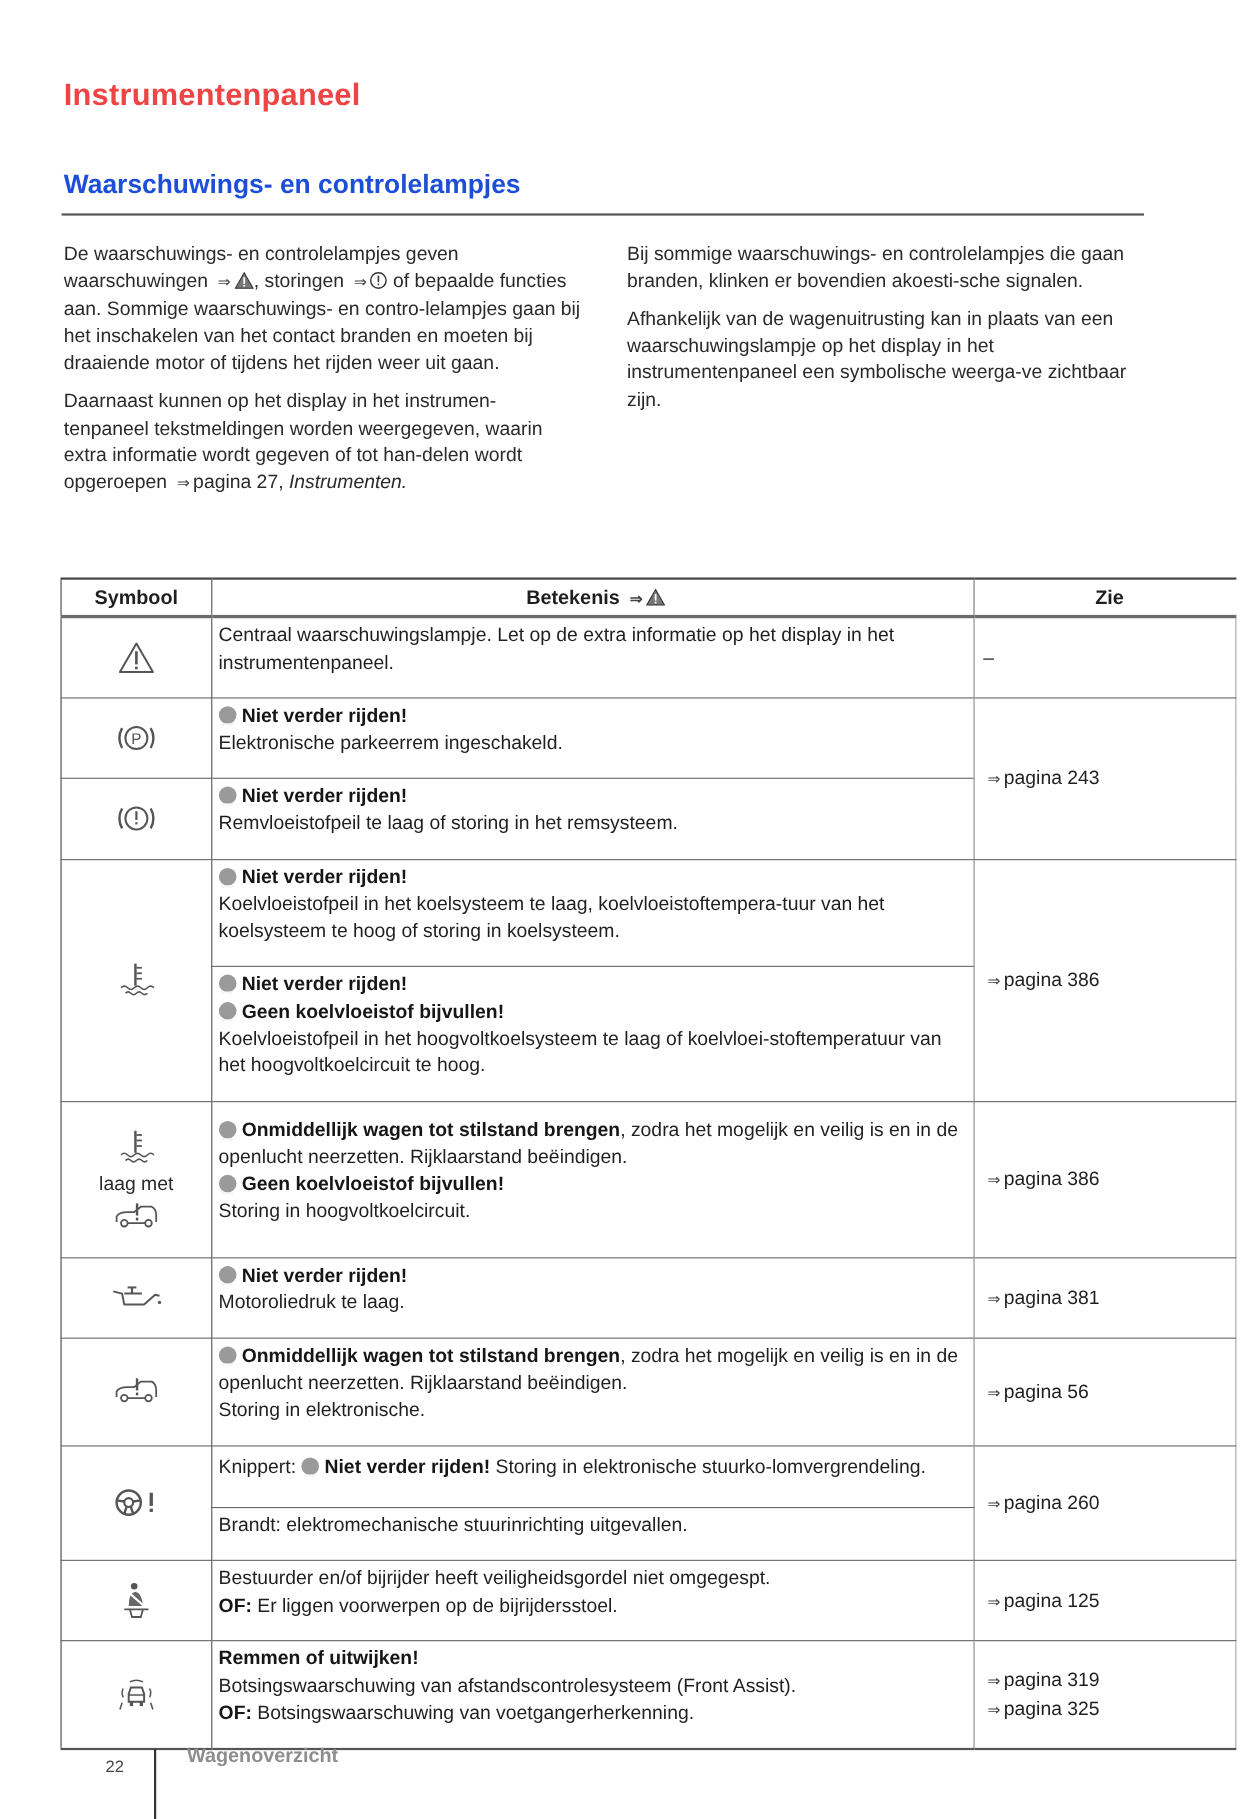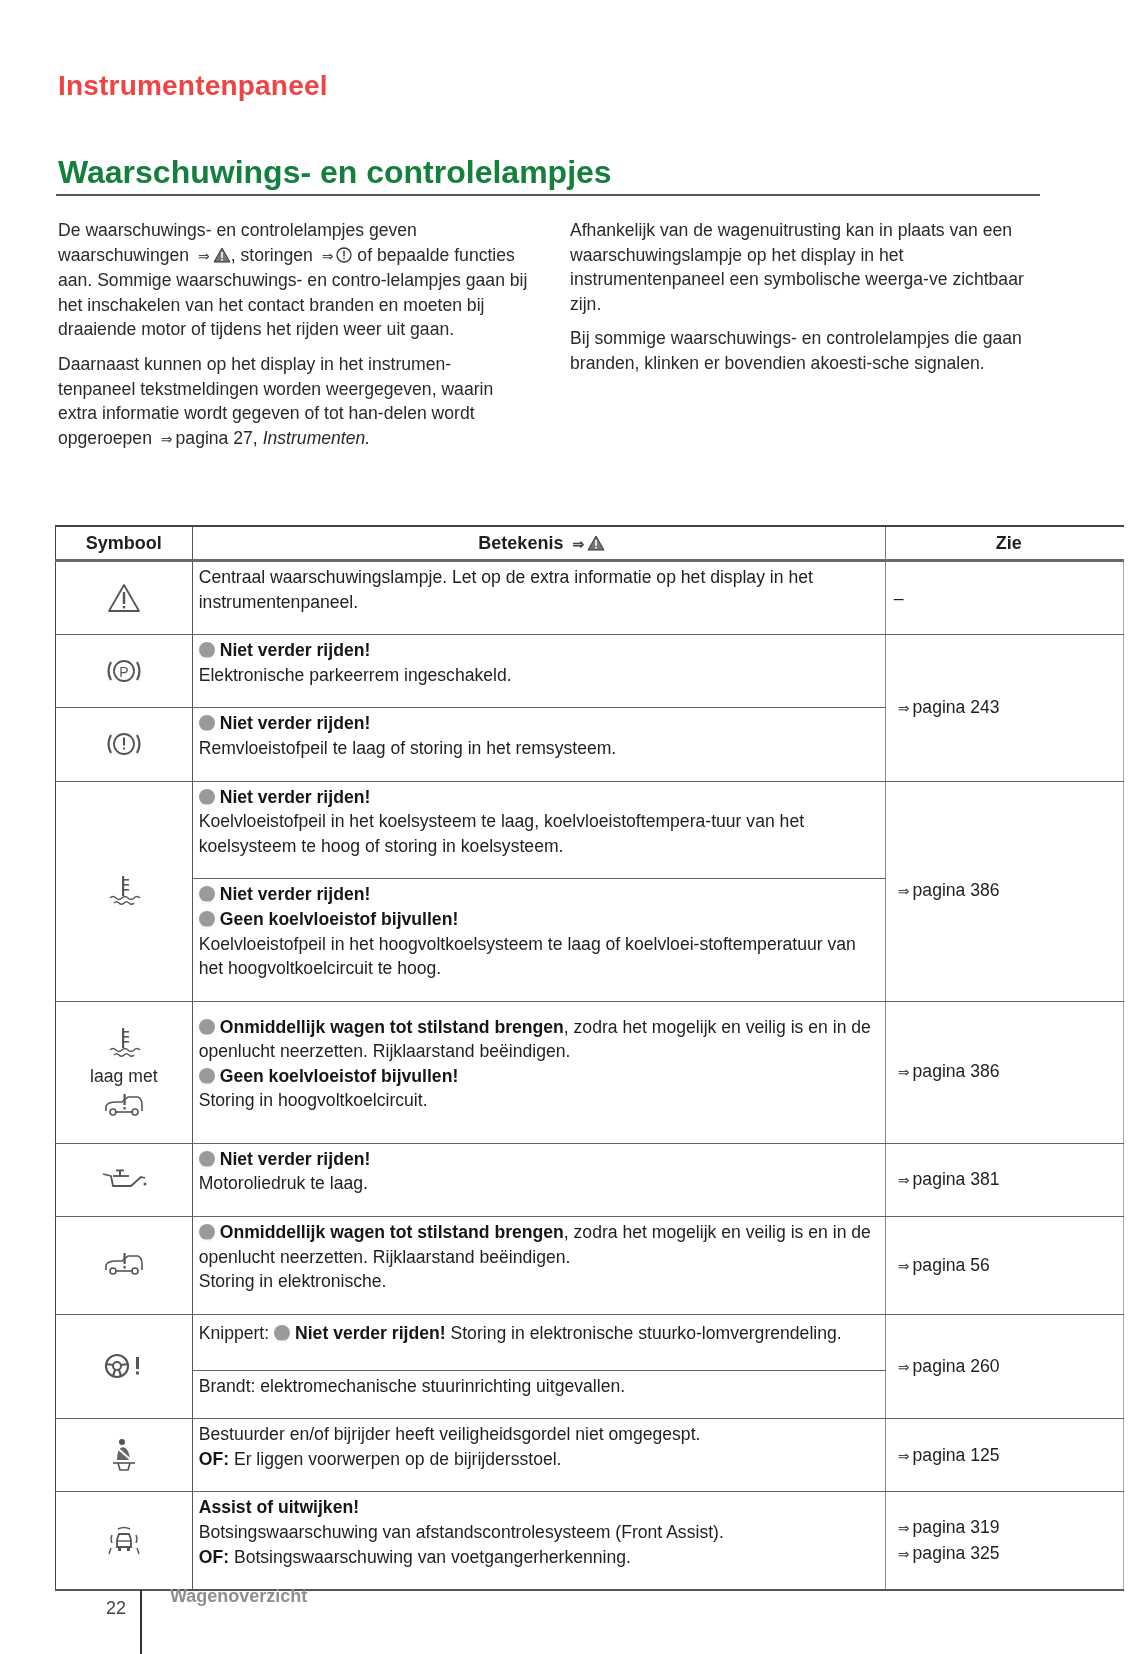--- a/index.html
+++ b/index.html
@@ -6,21 +6,21 @@
   body {
     width: 1142px; height: 1654px; position: relative; overflow: hidden;
     font-family: "Liberation Sans", sans-serif; color: #1e1e1e;
   }
   .page-title {
     position: absolute; left: 58px; top: 70px;
     font-size: 28px; font-weight: bold; letter-spacing: 0.2px; color: #ef4444;
   }
   .section-title {
     position: absolute; left: 58px; top: 154px;
-    font-size: 32px; font-weight: bold; color: #15803d;
+    font-size: 24px; font-weight: bold; color: #1d4ed8;
   }
   .section-rule {
     position: absolute; left: 56px; top: 194px; width: 984px; height: 2px; background: #555;
   }
   .col {
     position: absolute; top: 218px; font-size: 17.6px; line-height: 24.6px; color: #2a2a2a;
   }
   .col.left { left: 58px; width: 470px; }
   .col.right { left: 570px; width: 470px; }
   .col p { margin: 0 0 10px 0; }
@@ -64,21 +64,21 @@
     background: #9a9a9a; vertical-align: -2px; margin-right: 5px; position: relative;
   }
   .stop::after {
     content: "STOP"; position: absolute; left: 0; right: 0; top: 5px;
     font-size: 4px; color: #eee; text-align: center; font-weight: bold;
   }
   .sym svg { display: block; margin: 0 auto; }
   .sym-label { font-size: 17.6px; color: #2a2a2a; display: block; margin: 6px 0; }
 
   .footer-num {
-    position: absolute; left: 106px; top: 1598px; font-size: 18px; color: #444;
+    position: absolute; left: 96px; top: 1598px; font-size: 15px; color: #444;
   }
   .footer-bar {
     position: absolute; left: 140px; top: 1590px; width: 2px; height: 64px; background: #333;
   }
   .footer-section {
     position: absolute; left: 170px; top: 1586px; font-size: 18px; font-weight: bold; color: #8e8e8e;
   }
 </style>
 </head>
 <body>
@@ -103,22 +103,22 @@
     <span>of bepaalde functies aan. Sommige waarschuwings- en contro-lelampjes gaan bij het inschakelen van het contact branden en moeten bij draaiende motor of tijdens het rijden weer uit gaan.</span>
   </p>
   <p>
     <span>Daarnaast kunnen op het display in het instrumen-tenpaneel tekstmeldingen worden weergegeven, waarin extra informatie wordt gegeven of tot han-delen wordt opgeroepen</span>
     <span class="arrow">⇒</span><span>pagina 27,</span>
     <i class="it">Instrumenten.</i>
   </p>
 </div>
 
 <div class="col right">
+  <p>Bij sommige waarschuwings- en controlelampjes die gaan branden, klinken er bovendien akoesti-sche signalen.</p>
   <p>Afhankelijk van de wagenuitrusting kan in plaats van een waarschuwingslampje op het display in het instrumentenpaneel een symbolische weerga-ve zichtbaar zijn.</p>
-  <p>Bij sommige waarschuwings- en controlelampjes die gaan branden, klinken er bovendien akoesti-sche signalen.</p>
 </div>
 
 <table class="tbl">
   <tbody>
       <tr class="hdr">
     <th class="sym">Symbool</th>
     <th class="mean">
       <span>Betekenis</span>
       <span class="arrow">⇒</span><svg class="warn-tri" viewBox="0 0 18 16">
             <polygon points="9,1 17,15 1,15" fill="#777" stroke="#333" stroke-width="1"></polygon>
@@ -323,21 +323,21 @@
             <line x1="10" y1="15" x2="24" y2="15" stroke="#555" stroke-width="1.4"></line>
             <rect x="11" y="21" width="3" height="4" fill="#555"></rect>
             <rect x="20" y="21" width="3" height="4" fill="#555"></rect>
             <path d="M5,9 Q3,13 5,17" fill="none" stroke="#555" stroke-width="1.4"></path>
             <path d="M29,9 Q31,13 29,17" fill="none" stroke="#555" stroke-width="1.4"></path>
             <line x1="4" y1="22" x2="2" y2="28" stroke="#555" stroke-width="1.4"></line>
             <line x1="30" y1="22" x2="32" y2="28" stroke="#555" stroke-width="1.4"></line>
           </svg>
     </td>
     <td class="mean">
-      <b class="strong">Assist of uitwijken!</b><br>
+      <b class="strong">Remmen of uitwijken!</b><br>
       <span>Botsingswaarschuwing van afstandscontrolesysteem (Front Assist).</span><br>
       <b class="strong">OF:</b>
       <span>Botsingswaarschuwing van voetgangerherkenning.</span>
     </td>
     <td class="see">
       <span class="arrow">⇒</span><span>pagina 319</span><br>
       <span class="arrow">⇒</span><span>pagina 325</span>
     </td>
   </tr>
 </tbody>

